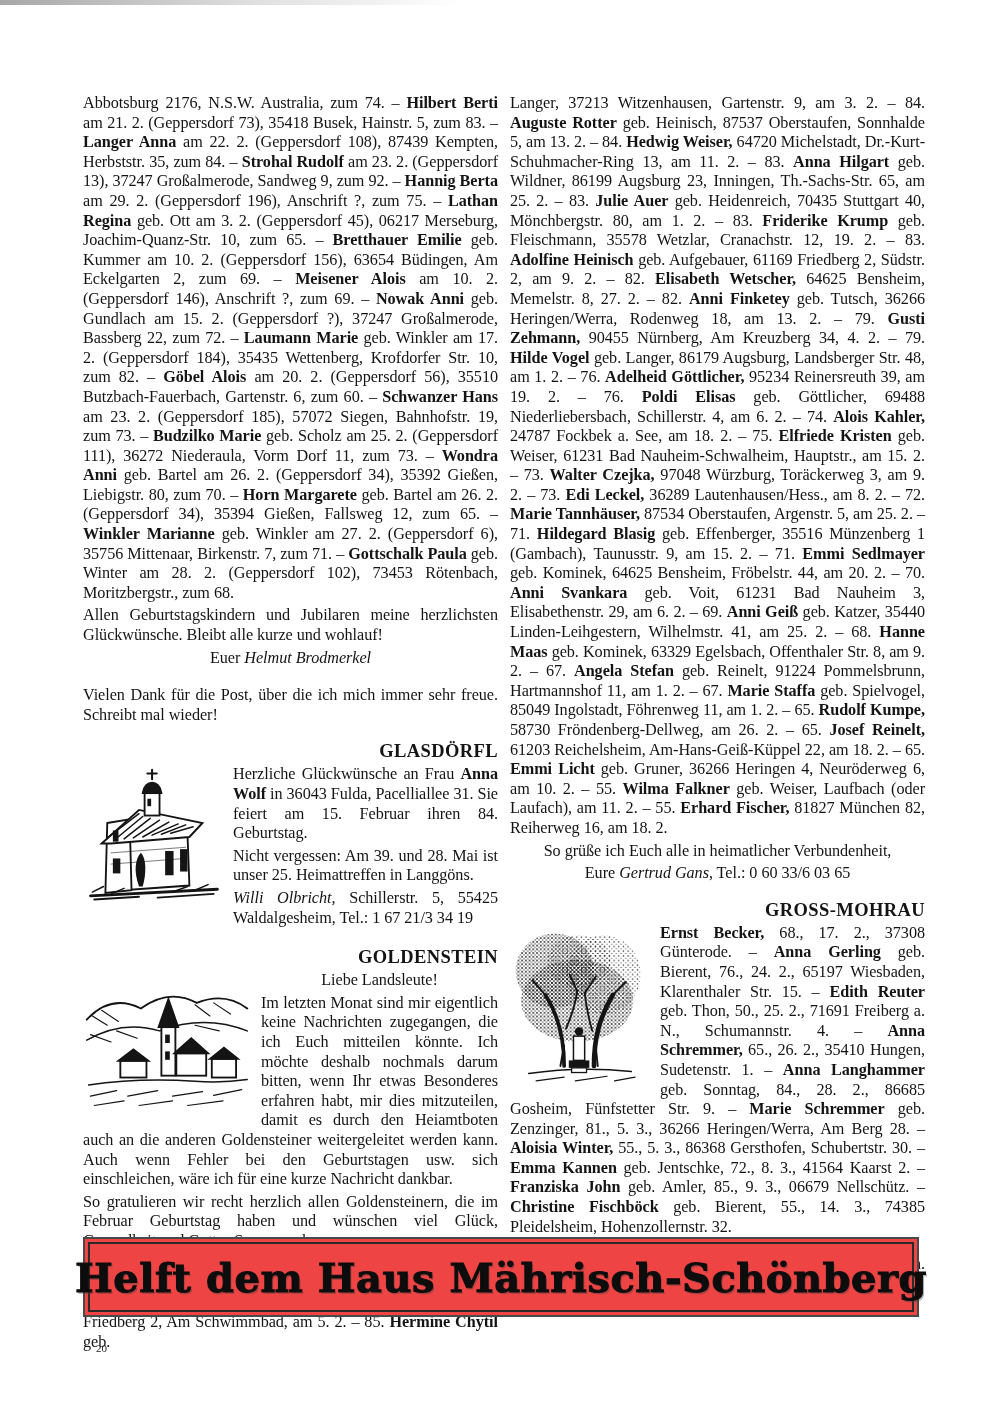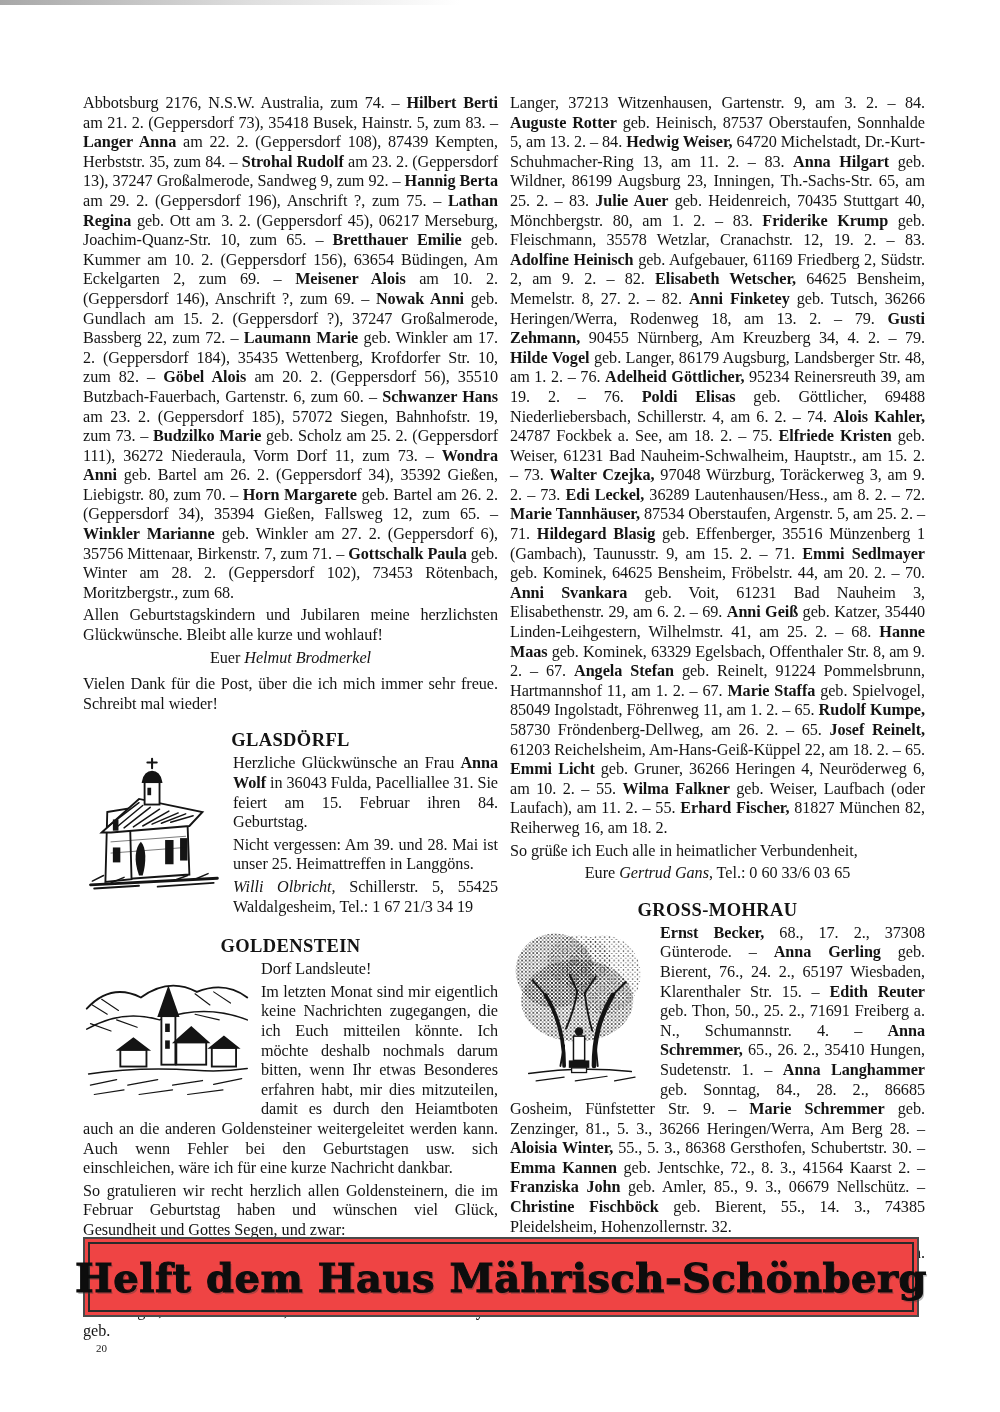--- a/index.html
+++ b/index.html
@@ -7,27 +7,27 @@
     width:1000px;height:1412px;position:relative;background:#ffffff;
     font-family:"Liberation Serif",serif;color:#141414;overflow:hidden;
   }
   .top-smudge{
     position:absolute;left:0;top:0;width:460px;height:5px;
     background:linear-gradient(to right,rgba(95,95,95,.55),rgba(140,140,140,.28) 55%,rgba(160,160,160,0));
   }
   .columns{position:absolute;left:83px;top:94px;width:848px;display:flex;gap:12px;}
   .col{width:415px;font-size:16.2px;line-height:19.6px;letter-spacing:-0.05px;}
   p{margin:0 0 3px 0;text-align:justify;text-justify:inter-word;}
-  p.nj{text-align:left;}
+  p.nj{text-align:center;}
   p.sig{text-align:center;}
-  .thanks{margin-top:7px;}
+  .thanks{margin-top:18px;}
   .sect{margin-top:15px;}
   .sect::after{content:"";display:block;clear:both;}
   h3{
-    margin:0 0 3px 0;font-size:18.5px;font-weight:bold;text-align:center;
+    margin:0 0 3px 0;font-size:18.5px;font-weight:bold;text-align:right;
     letter-spacing:.4px;line-height:22px;
   }
   .float-img{float:left;margin:2px 10px 2px 0;}
   .seg-b{font-weight:bold;}
   .seg-i{font-style:italic;}
   .banner{
     position:absolute;left:83px;top:1237px;width:836px;height:80px;
     border:2px solid #4a4a4a;background:#ef4444;box-sizing:border-box;padding:3px;
   }
   .banner-inner{
@@ -106,21 +106,21 @@
               <rect x="40" y="94" width="28" height="18" fill="#ffffff"></rect>
               <polygon points="38,94 54,82 70,94" fill="#141414"></polygon>
               <rect x="138" y="92" width="26" height="20" fill="#ffffff"></rect>
               <polygon points="136,92 151,80 166,92" fill="#141414"></polygon>
               <path d="M6 120 Q60 112 120 116 Q150 118 176 114" stroke-width="1.6"></path>
               <path d="M8 132 L36 126 M48 132 L80 126 M96 132 L128 127 M140 131 L170 125" stroke-width="1.4"></path>
               <path d="M12 142 L44 137 M60 142 L96 137 M112 142 L150 137" stroke-width="1.2"></path>
             </g>
           </svg>
         </div>
-        <p class="nj"><span>Dorf Landsleute!</span></p>
+        <p class="nj"><span>Liebe Landsleute!</span></p>
         <p><span>Im letzten Monat sind mir eigentlich keine Nachrichten zugegangen, die ich Euch mitteilen könnte. Ich möchte deshalb nochmals darum bitten, wenn Ihr etwas Besonderes erfahren habt, mir dies mitzuteilen, damit es durch den Heiamtboten auch an die anderen Goldensteiner weitergeleitet werden kann. Auch wenn Fehler bei den Geburtstagen usw. sich einschleichen, wäre ich für eine kurze Nachricht dankbar.</span></p>
         <p><span>So gratulieren wir recht herzlich allen Goldensteinern, die im Februar Geburtstag haben und wünschen viel Glück, Gesundheit und Gottes Segen, und zwar:</span></p>
         <p><span>Zum 90. </span><span class="seg-b">Richard Reinelt,</span><span> 61200 Wölfersheim, Sudetenring, am 11. 2. – 87. </span><span class="seg-b">Berta Schwarzer</span><span> geb. Seidel, 82237 Wörthsee, Wesslinger Str. 11, am 19. 2. – 86. </span><span class="seg-b">Berta Wildner,</span><span> 61169 Friedberg 2, Am Schwimmbad, am 5. 2. – 85. </span><span class="seg-b">Hermine Chytil</span><span> geb.</span></p>
       </section>
     </div>
 
     <div class="col">
       <p><span>Langer, 37213 Witzenhausen, Gartenstr. 9, am 3. 2. – 84. </span><span class="seg-b">Auguste Rotter</span><span> geb. Heinisch, 87537 Oberstaufen, Sonnhalde 5, am 13. 2. – 84. </span><span class="seg-b">Hedwig Weiser,</span><span> 64720 Michelstadt, Dr.-Kurt-Schuhmacher-Ring 13, am 11. 2. – 83. </span><span class="seg-b">Anna Hilgart</span><span> geb. Wildner, 86199 Augsburg 23, Inningen, Th.-Sachs-Str. 65, am 25. 2. – 83. </span><span class="seg-b">Julie Auer</span><span> geb. Heidenreich, 70435 Stuttgart 40, Mönchbergstr. 80, am 1. 2. – 83. </span><span class="seg-b">Friderike Krump</span><span> geb. Fleischmann, 35578 Wetzlar, Cranachstr. 12, 19. 2. – 83. </span><span class="seg-b">Adolfine Heinisch</span><span> geb. Aufgebauer, 61169 Friedberg 2, Südstr. 2, am 9. 2. – 82. </span><span class="seg-b">Elisabeth Wetscher,</span><span> 64625 Bensheim, Memelstr. 8, 27. 2. – 82. </span><span class="seg-b">Anni Finketey</span><span> geb. Tutsch, 36266 Heringen/Werra, Rodenweg 18, am 13. 2. – 79. </span><span class="seg-b">Gusti Zehmann,</span><span> 90455 Nürnberg, Am Kreuzberg 34, 4. 2. – 79. </span><span class="seg-b">Hilde Vogel</span><span> geb. Langer, 86179 Augsburg, Landsberger Str. 48, am 1. 2. – 76. </span><span class="seg-b">Adelheid Göttlicher,</span><span> 95234 Reinersreuth 39, am 19. 2. – 76. </span><span class="seg-b">Poldi Elisas</span><span> geb. Göttlicher, 69488 Niederliebersbach, Schillerstr. 4, am 6. 2. – 74. </span><span class="seg-b">Alois Kahler,</span><span> 24787 Fockbek a. See, am 18. 2. – 75. </span><span class="seg-b">Elfriede Kristen</span><span> geb. Weiser, 61231 Bad Nauheim-Schwalheim, Hauptstr., am 15. 2. – 73. </span><span class="seg-b">Walter Czejka,</span><span> 97048 Würzburg, Toräckerweg 3, am 9. 2. – 73. </span><span class="seg-b">Edi Leckel,</span><span> 36289 Lautenhausen/Hess., am 8. 2. – 72. </span><span class="seg-b">Marie Tannhäuser,</span><span> 87534 Oberstaufen, Argenstr. 5, am 25. 2. – 71. </span><span class="seg-b">Hildegard Blasig</span><span> geb. Effenberger, 35516 Münzenberg 1 (Gambach), Taunusstr. 9, am 15. 2. – 71. </span><span class="seg-b">Emmi Sedlmayer</span><span> geb. Kominek, 64625 Bensheim, Fröbelstr. 44, am 20. 2. – 70. </span><span class="seg-b">Anni Svankara</span><span> geb. Voit, 61231 Bad Nauheim 3, Elisabethenstr. 29, am 6. 2. – 69. </span><span class="seg-b">Anni Geiß</span><span> geb. Katzer, 35440 Linden-Leihgestern, Wilhelmstr. 41, am 25. 2. – 68. </span><span class="seg-b">Hanne Maas</span><span> geb. Kominek, 63329 Egelsbach, Offenthaler Str. 8, am 9. 2. – 67. </span><span class="seg-b">Angela Stefan</span><span> geb. Reinelt, 91224 Pommelsbrunn, Hartmannshof 11, am 1. 2. – 67. </span><span class="seg-b">Marie Staffa</span><span> geb. Spielvogel, 85049 Ingolstadt, Föhrenweg 11, am 1. 2. – 65. </span><span class="seg-b">Rudolf Kumpe,</span><span> 58730 Fröndenberg-Dellweg, am 26. 2. – 65. </span><span class="seg-b">Josef Reinelt,</span><span> 61203 Reichelsheim, Am-Hans-Geiß-Küppel 22, am 18. 2. – 65. </span><span class="seg-b">Emmi Licht</span><span> geb. Gruner, 36266 Heringen 4, Neuröderweg 6, am 10. 2. – 55. </span><span class="seg-b">Wilma Falkner</span><span> geb. Weiser, Laufbach (oder Laufach), am 11. 2. – 55. </span><span class="seg-b">Erhard Fischer,</span><span> 81827 München 82, Reiherweg 16, am 18. 2.</span></p>
       <p class="nj"><span>So grüße ich Euch alle in heimatlicher Verbundenheit,</span></p>
       <p class="sig"><span>Eure </span><span class="seg-i">Gertrud Gans</span><span>, Tel.: 0 60 33/6 03 65</span></p>

